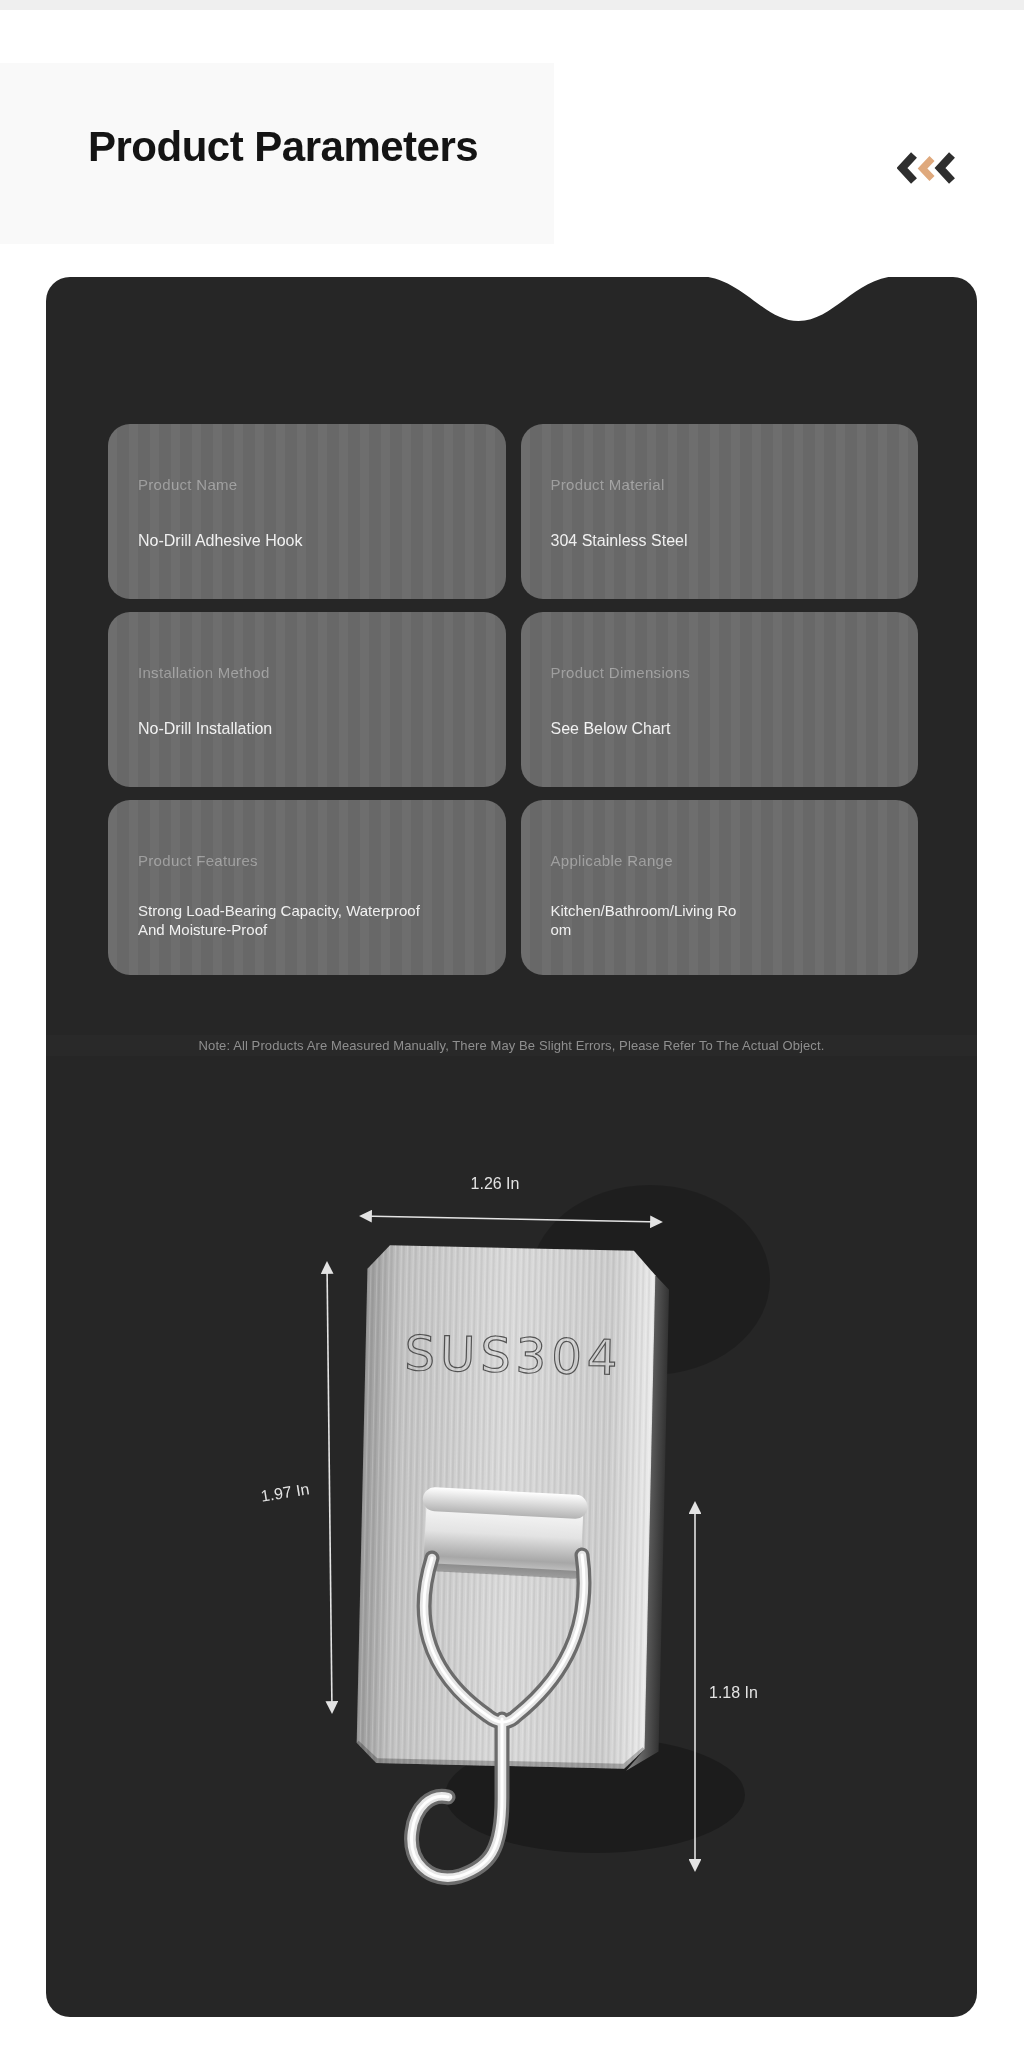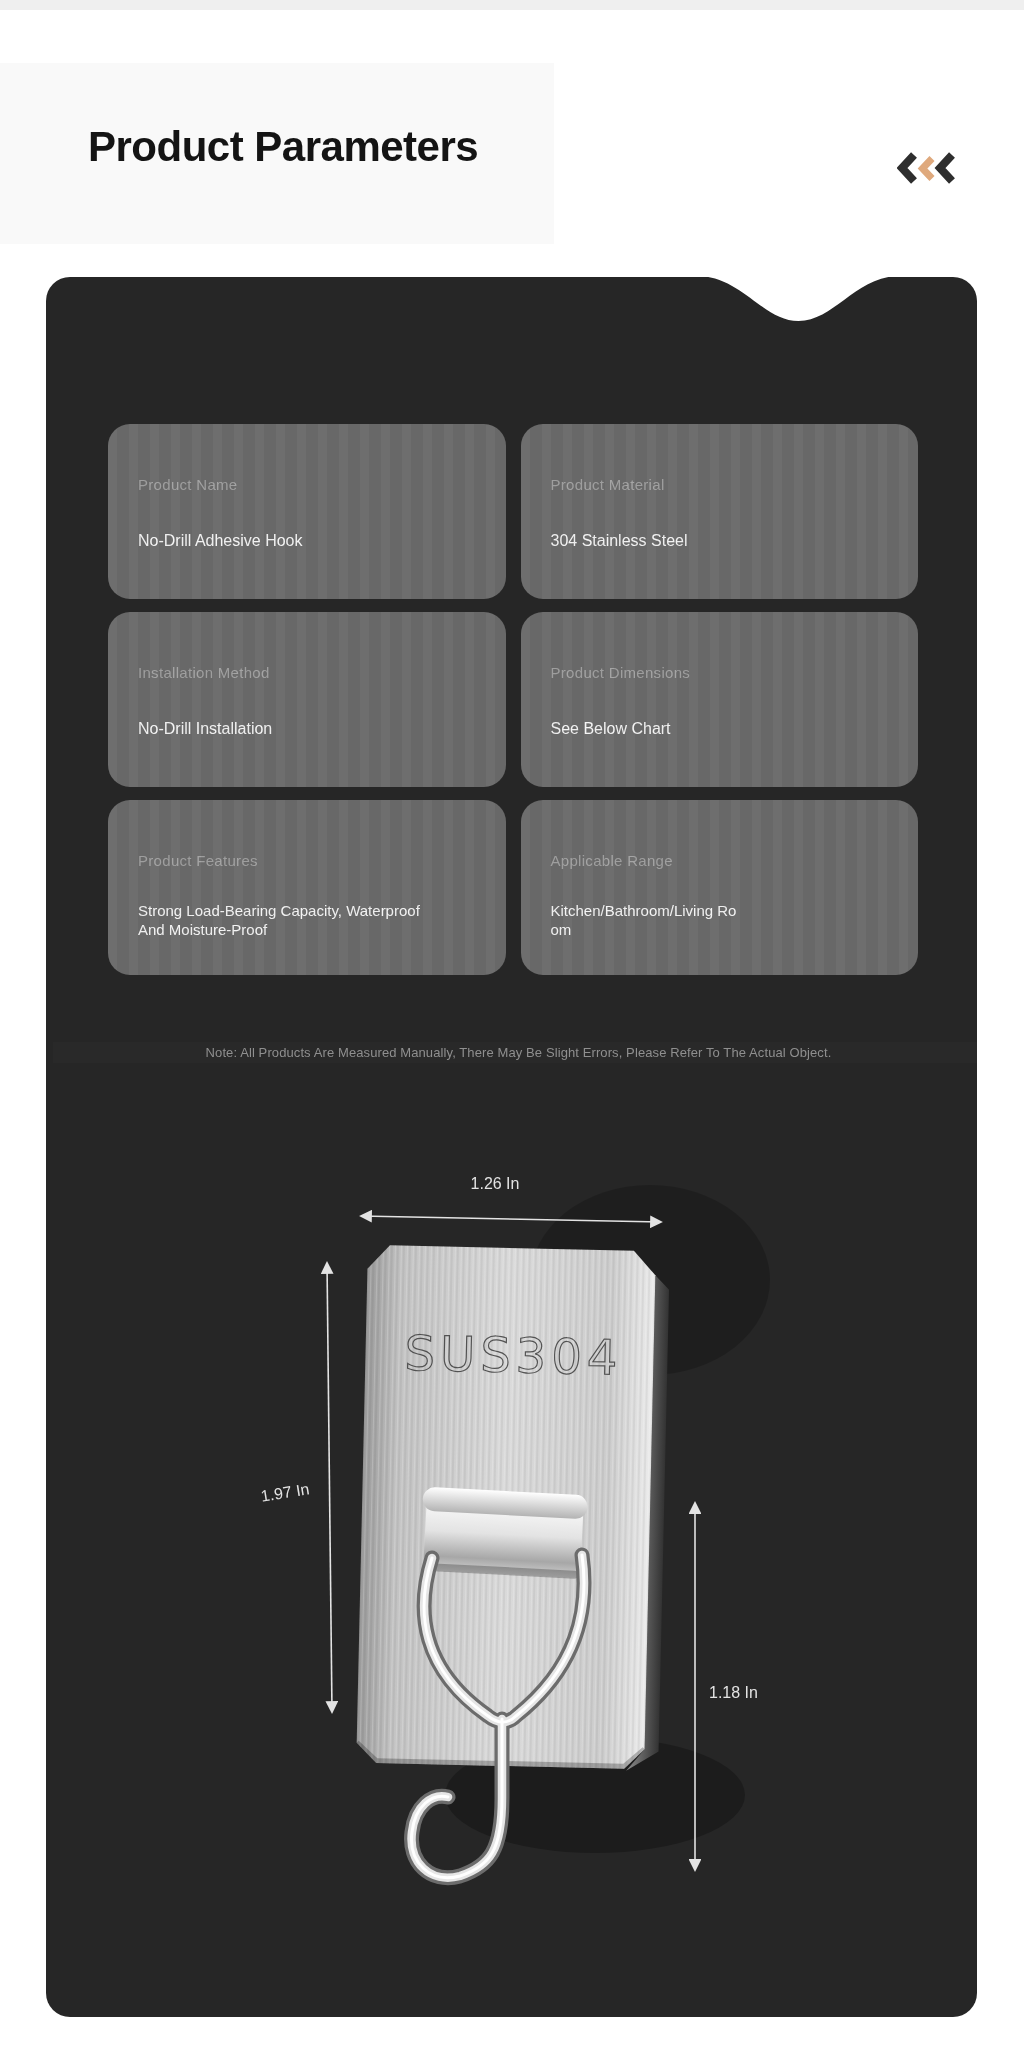--- a/index.html
+++ b/index.html
@@ -38,21 +38,21 @@
     font-size:15px;letter-spacing:.3px;color:var(--spec-label,#a3a3a3);
   }
   .spec-value{
     position:absolute;left:30px;top:108px;
     font-size:16px;color:var(--spec-value,#f5f5f5);
   }
   .spec-box.wrap-wide .spec-value{width:282px;word-break:break-all;font-size:15px;line-height:19px;top:101px;}
   .spec-box.wrap-narrow .spec-value{width:186px;word-break:break-all;font-size:15px;line-height:19px;top:101px;}
 
   .note{
-    position:absolute;left:0;top:758px;width:100%;margin:7px;padding:3px 0;
+    position:absolute;left:0;top:758px;width:100%;margin:0;padding:3px 0;
     text-align:center;font-size:13px;letter-spacing:.1px;
     color:var(--note-text,#8f8f8f);background:rgba(255,255,255,0.015);
   }
 
   .diagram{position:absolute;left:204px;top:873px;width:520px;height:760px;}
   .dim-text{font-family:"Liberation Sans",sans-serif;font-size:16px;fill:var(--dimension,#e3e3e3);}
   .engraving{
     font-family:"DejaVu Sans",sans-serif;font-size:48px;letter-spacing:5px;font-weight:400;
     fill:none;stroke:#3d3d3d;stroke-width:1.2;opacity:.85;
   }

